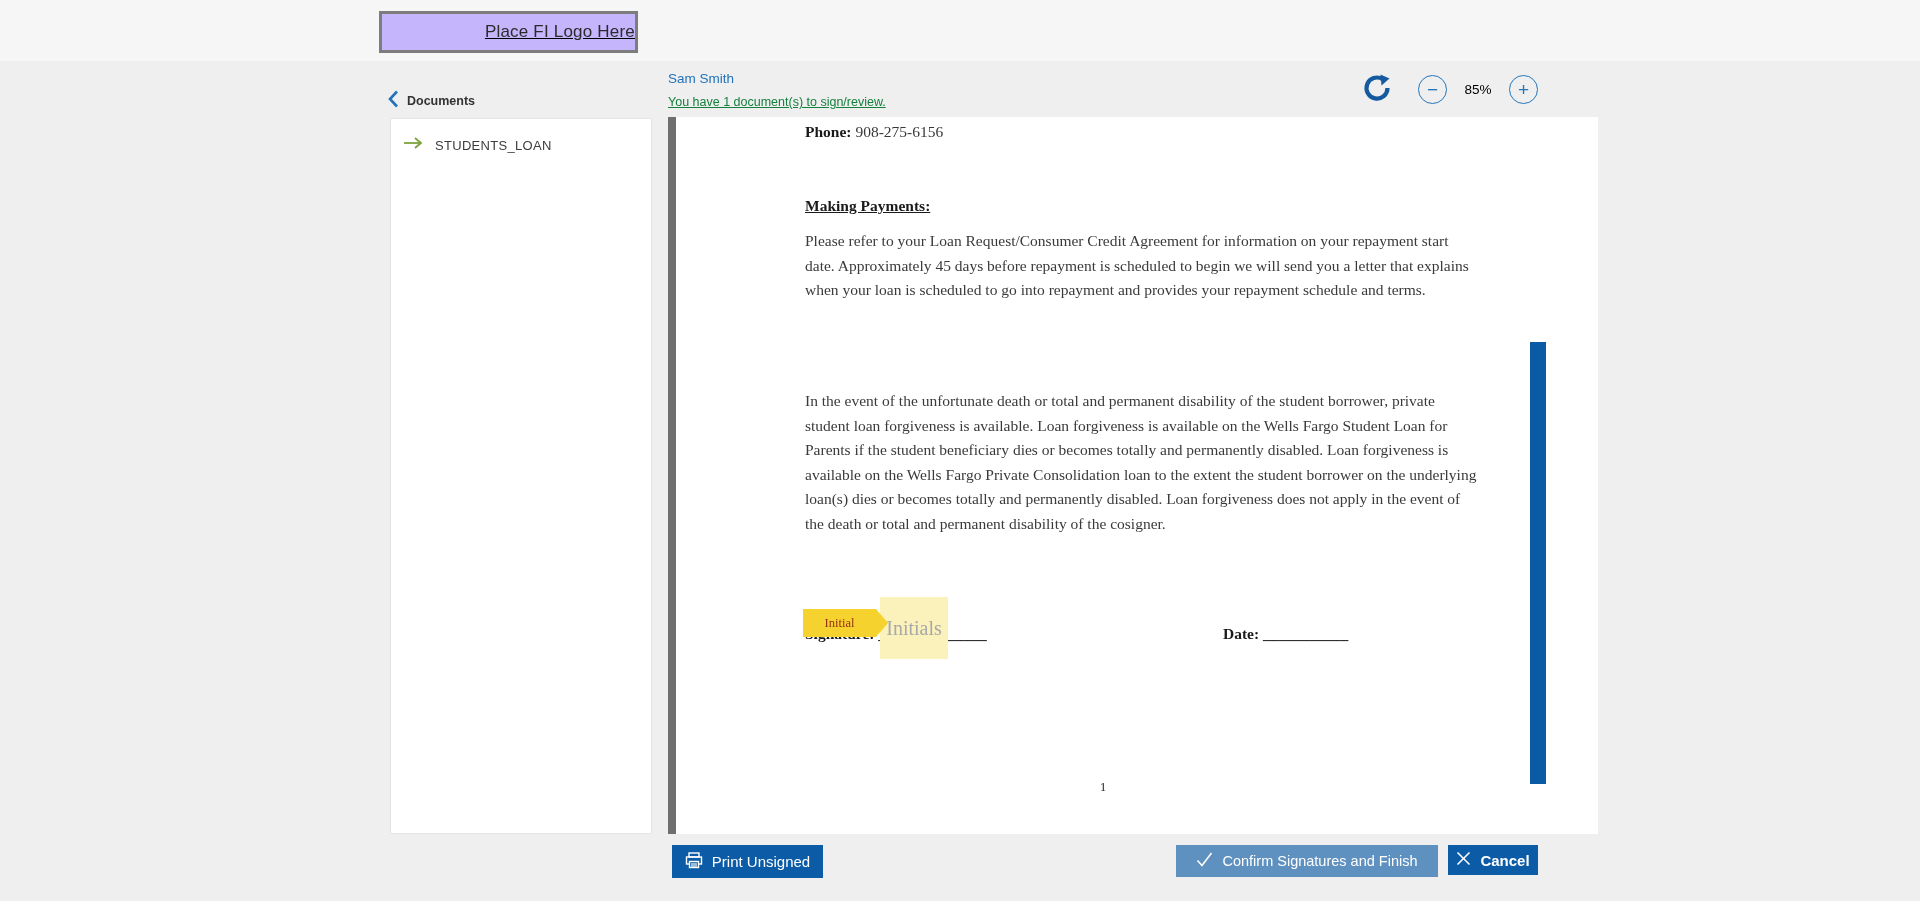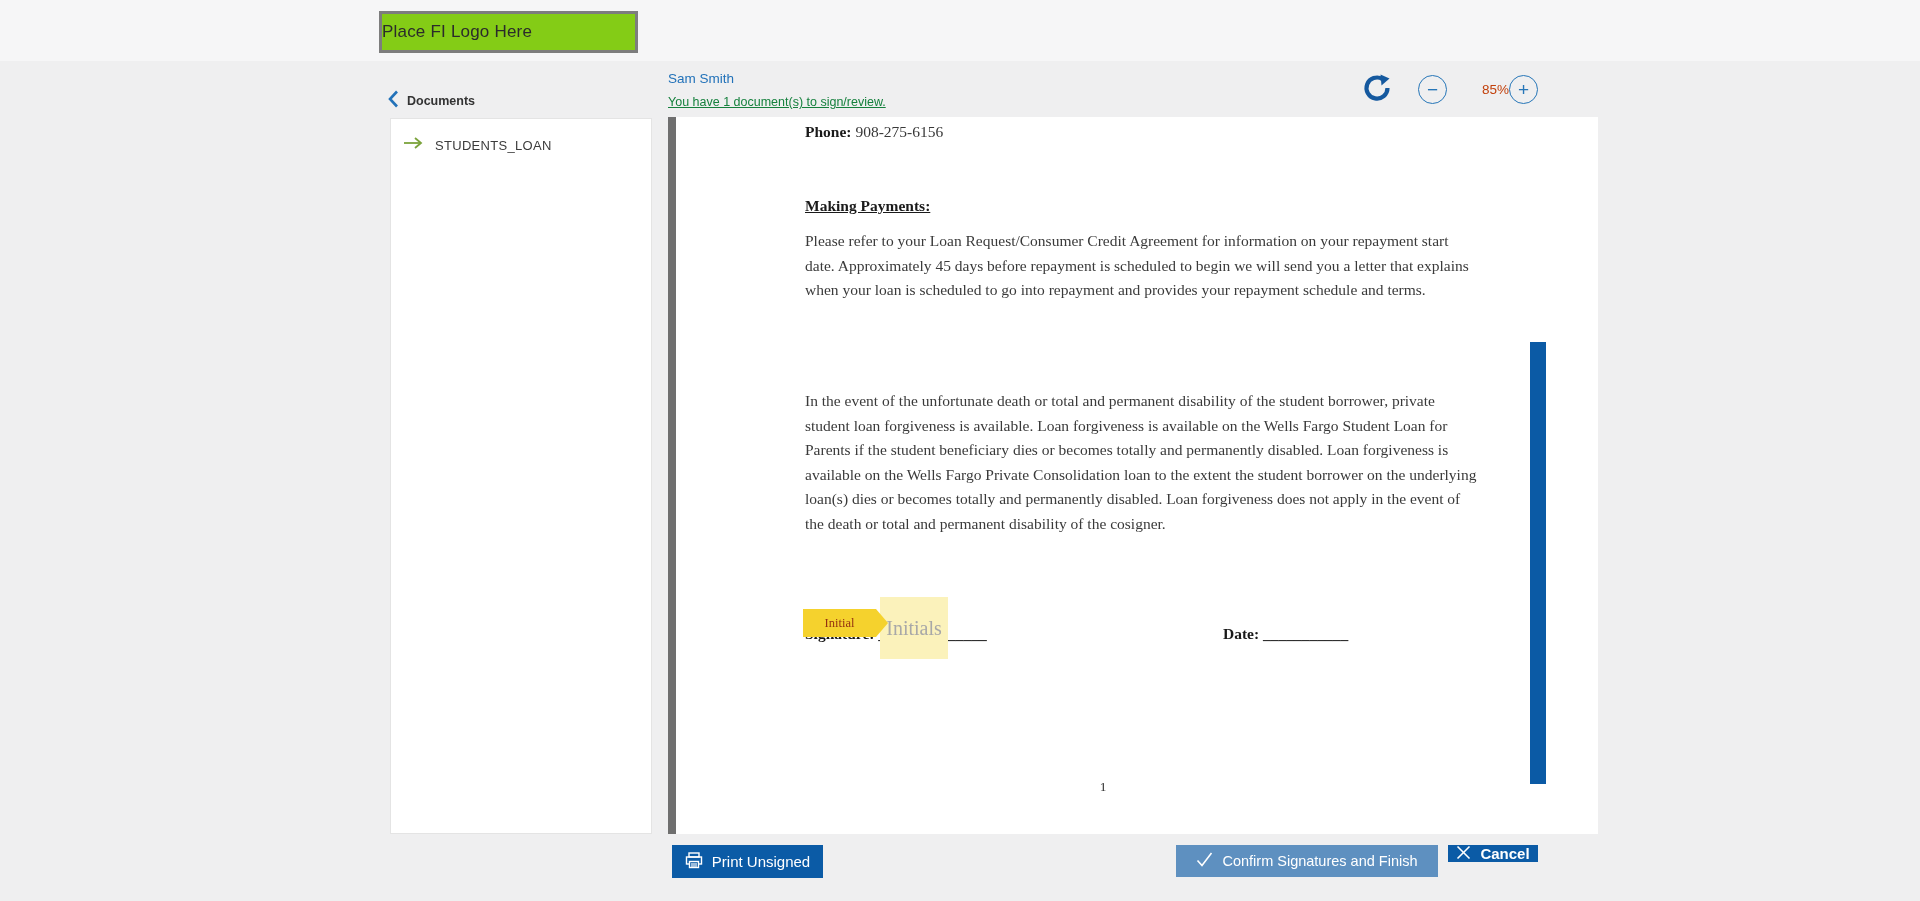--- a/index.html
+++ b/index.html
@@ -2,37 +2,37 @@
 <html><head>
 <meta charset="utf-8">
 <style>
   * { margin: 0; padding: 0; box-sizing: border-box; }
   html, body { width: 1920px; height: 901px; font-family: "Liberation Sans", sans-serif; }
   .screen { position: relative; width: 1920px; height: 901px; background: #efeff0; overflow: hidden; }
 
   
   .topbar { position: absolute; left: 0; top: 0; width: 1920px; height: 61px; background: #f6f6f7; }
   .logo-box { position: absolute; left: 379px; top: 11px; width: 259px; height: 42px;
-              background: #84cc16; border: 3px solid #7d7d7d;
-              display: flex; align-items: center; justify-content: flex-start; }
+              background: #c4b5fd; border: 3px solid #7d7d7d;
+              display: flex; align-items: center; justify-content: flex-end; text-decoration: underline; }
   .logo-box span { font-size: 17px; color: #2b2b2b; letter-spacing: .2px; }
 
   
   .docs-back { position: absolute; left: 388px; top: 90px; display: flex; align-items: center; gap: 8px; cursor: pointer; }
   .docs-back .label { font-size: 12.5px; font-weight: bold; color: #333; }
   .user-block { position: absolute; left: 668px; top: 71px; }
   .user-name { font-size: 13.5px; color: #2272b9; }
   .user-notice { display: inline-block; margin-top: 9px; font-size: 12.5px; color: #15803d; text-decoration: underline; cursor: pointer; }
 
   .zoom-controls { position: absolute; left: 1360px; top: 72px; display: flex; align-items: center; }
   .icon-btn { background: transparent; border: none; cursor: pointer; padding: 0; display: flex; align-items: center; justify-content: center; }
   .refresh-btn { width: 34px; height: 34px; margin-right: 24px; }
   .circle-btn { width: 29px; height: 29px; border: 1.6px solid #2676b8; border-radius: 50%;
                 color: #2676b8; font-size: 19px; line-height: 1; background: transparent; font-weight: 400; }
-  .zoom-pct { width: 62px; text-align: right; font-size: 13.5px; color: #c2410c; }
+  .zoom-pct { width: 62px; text-align: center; font-size: 13.5px; color: #000000; }
 
   
   .sidebar { position: absolute; left: 390px; top: 118px; width: 262px; height: 716px;
              background: #ffffff; border: 1px solid #e4e4e4; }
   .doc-item { display: flex; align-items: flex-end; gap: 10px; padding: 16px 0 0 12px; cursor: pointer; }
   .doc-item .label { font-size: 13px; color: #3c3c3c; letter-spacing: .3px; }
 
   
   .viewer-strip { position: absolute; left: 668px; top: 117px; width: 8px; height: 717px; background: #6f6f6f; }
   .page { position: absolute; left: 676px; top: 117px; width: 922px; height: 717px; background: #ffffff; color: #383838; font-family: Liberation Serif, serif; }
@@ -62,21 +62,21 @@
 
   .sig-row { position: absolute; left: 129px; top: 508px; font-size: 15.5px; font-weight: bold; color: #1a1a1a; z-index: 1; }
   .date-row { position: absolute; left: 547px; top: 508px; font-size: 15.5px; font-weight: bold; color: #1a1a1a; }
   .page-num { position: absolute; left: 0; top: 662px; width: 854px; text-align: center; font-size: 13.5px; color: #333; }
 
   
   .btn { display: flex; align-items: center; justify-content: center; gap: 9px;
          border: none; color: #fff; cursor: pointer; font-family: "Liberation Sans", sans-serif; }
   .btn-print { position: absolute; left: 672px; top: 845px; width: 151px; height: 33px; background: #0b5ba6; font-size: 15px; }
   .btn-confirm { position: absolute; left: 1176px; top: 845px; width: 262px; height: 32px; background: #5e90c0; font-size: 14.5px; }
-  .btn-cancel { position: absolute; left: 1448px; top: 845px; width: 90px; height: 17px; background: #0b5ba6; font-size: 15px; font-weight: bold; }
+  .btn-cancel { position: absolute; left: 1448px; top: 845px; width: 90px; height: 30px; background: #0b5ba6; font-size: 15px; font-weight: bold; }
 </style>
 </head>
 <body>
 
 <div class="screen">
 
   <header class="topbar">
     <div class="logo-box">
       <span>Place FI Logo Here</span>
     </div>

